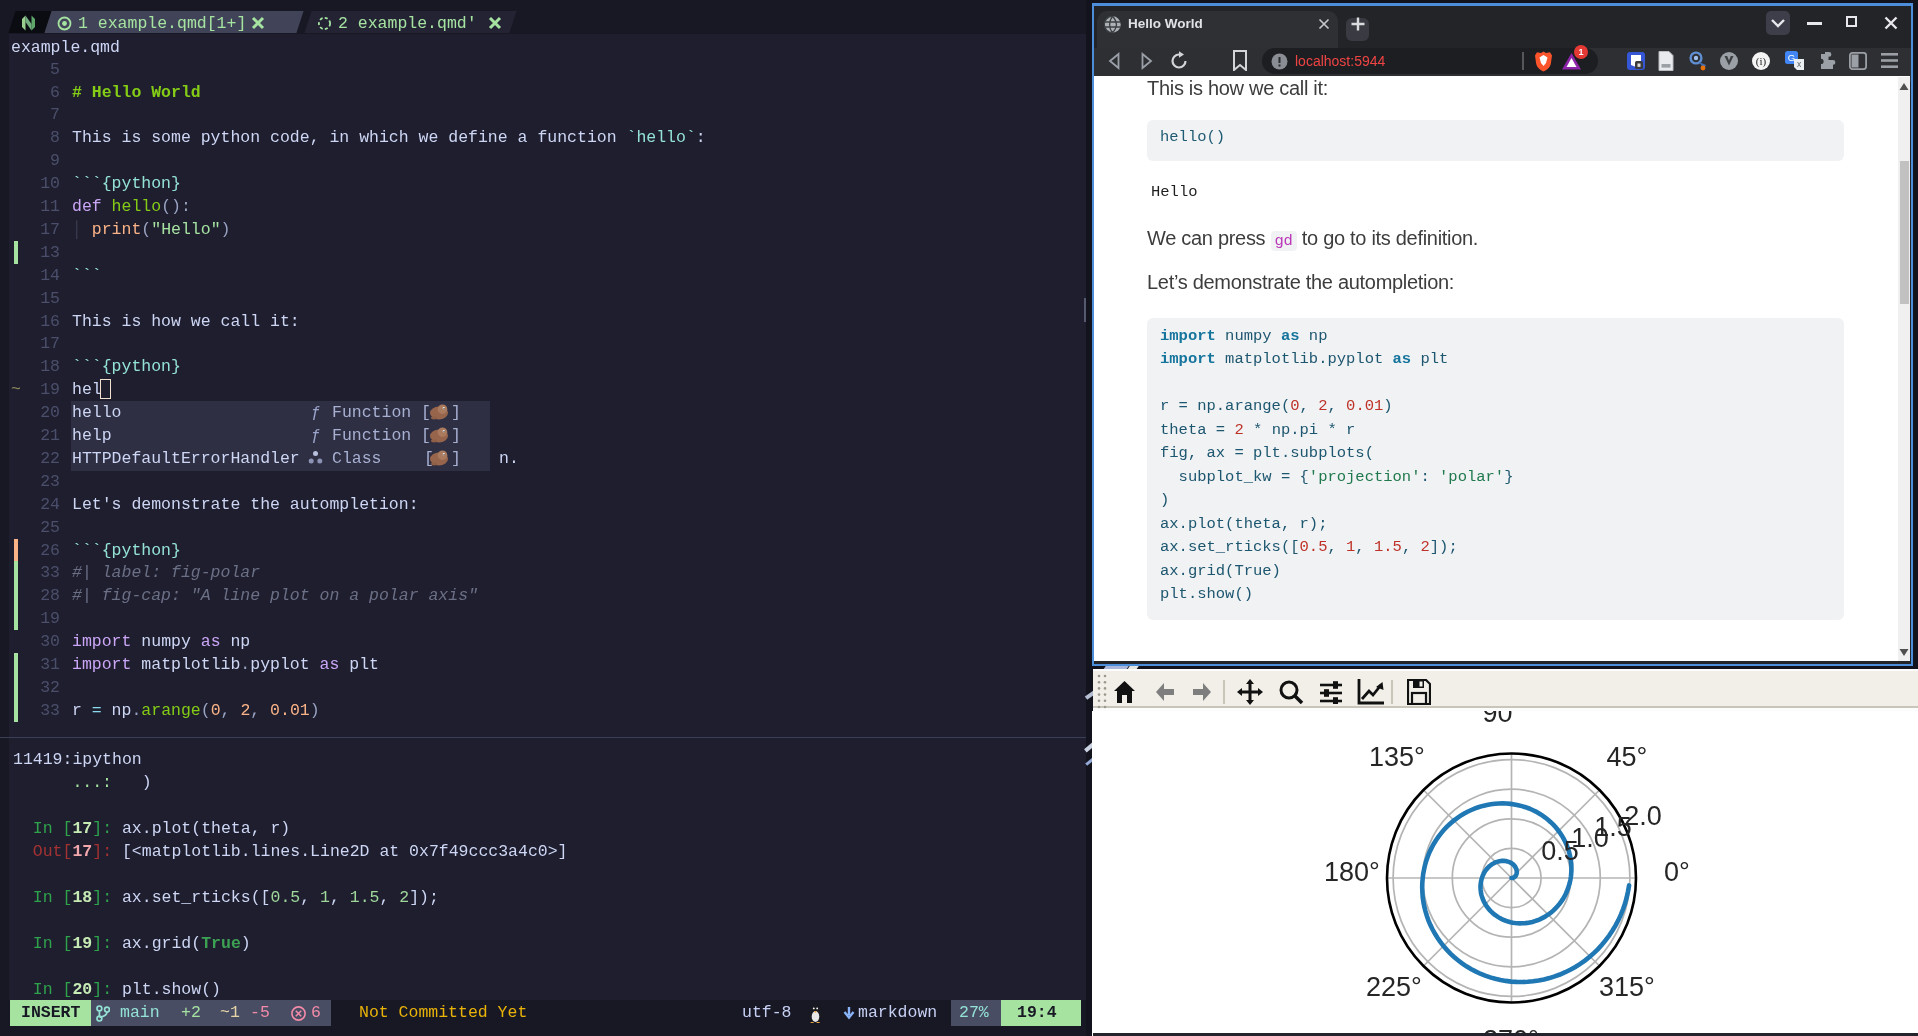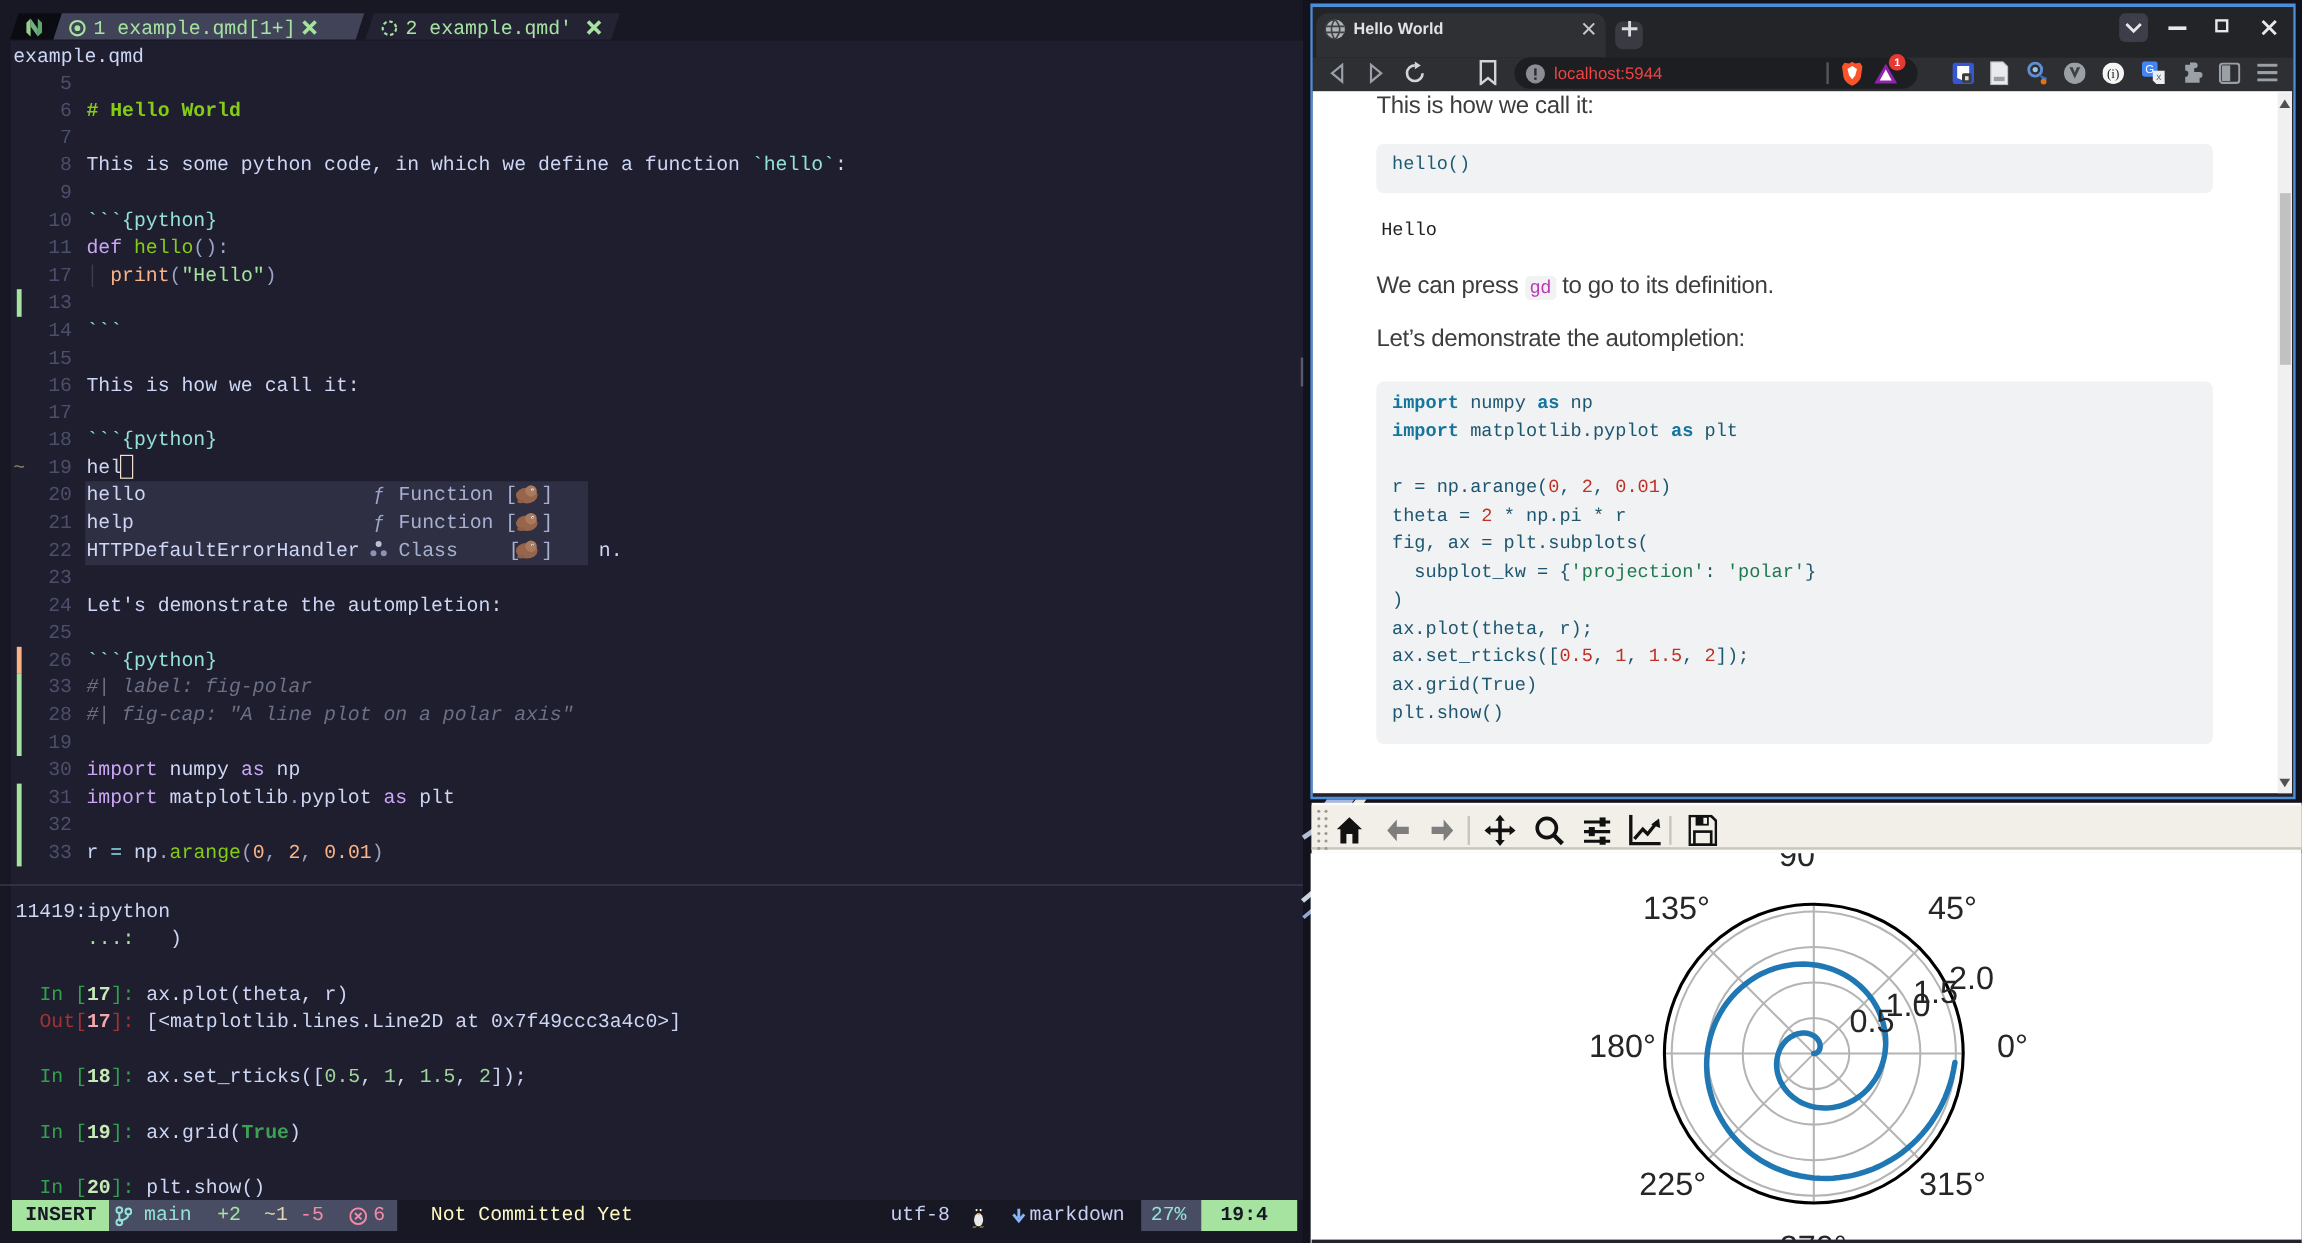--- a/index.html
+++ b/index.html
@@ -135,21 +135,21 @@
     </svg>
   <div class="sbar" style="left:120px;top:1000px;color:#94e2d5">main</div>
   <div class="sbar" style="left:181px;top:1000px;color:#a6e3a1">+2</div>
   <div class="sbar" style="left:220px;top:1000px;color:#e5d5a6">~1</div>
   <div class="sbar" style="left:250px;top:1000px;color:#f38ba8">-5</div>
   <svg style="position:absolute;left:291px;top:1006px" width="15" height="15" viewBox="0 0 15 15">
       <circle cx="7.5" cy="7.5" r="6.6" fill="none" stroke="#f38ba8" stroke-width="1.6"></circle>
       <path d="M4.8 4.8 L10.2 10.2 M10.2 4.8 L4.8 10.2" stroke="#f38ba8" stroke-width="1.6"></path>
     </svg>
   <div class="sbar" style="left:311px;top:1000px;color:#f38ba8">6</div>
-  <div class="sbar" style="left:359px;top:1000px;color:#fef9c3">Not Committed Yet</div>
+  <div class="sbar" style="left:359px;top:1000px;color:#eab308">Not Committed Yet</div>
   <div class="sbar" style="left:742px;top:1000px;color:#c6d0f2">utf-8</div>
   <svg style="position:absolute;left:808px;top:1004px" width="15" height="19" viewBox="0 0 15 19">
       <ellipse cx="7.5" cy="11" rx="6.5" ry="8" fill="#1a1a22"></ellipse>
       <circle cx="7.5" cy="5" r="4.4" fill="#1a1a22"></circle>
       <ellipse cx="7.5" cy="12.5" rx="3.8" ry="5.4" fill="#e8e8e8"></ellipse>
       <circle cx="5.8" cy="4.4" r="0.9" fill="#fff"></circle>
       <circle cx="9.2" cy="4.4" r="0.9" fill="#fff"></circle>
       <path d="M6 7 L9 7 L7.5 9 Z" fill="#e8a33d"></path>
       <path d="M3 18 h3 l-1 1.4 h-3 Z M9 18 h3 l-1 1.4 h-3 Z" fill="#e8a33d"></path>
     </svg>

